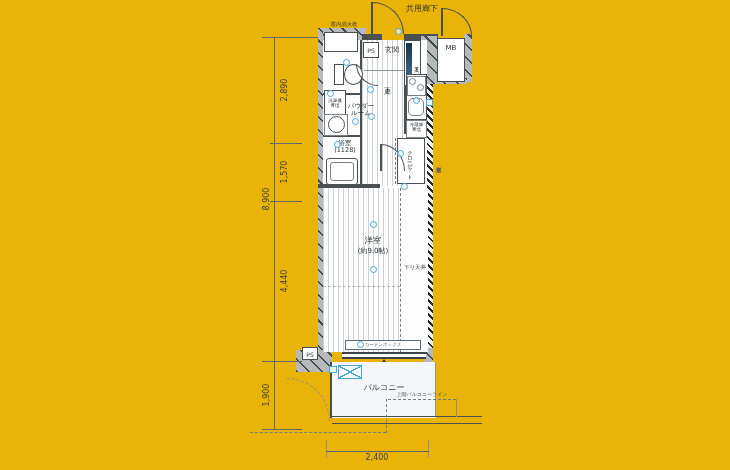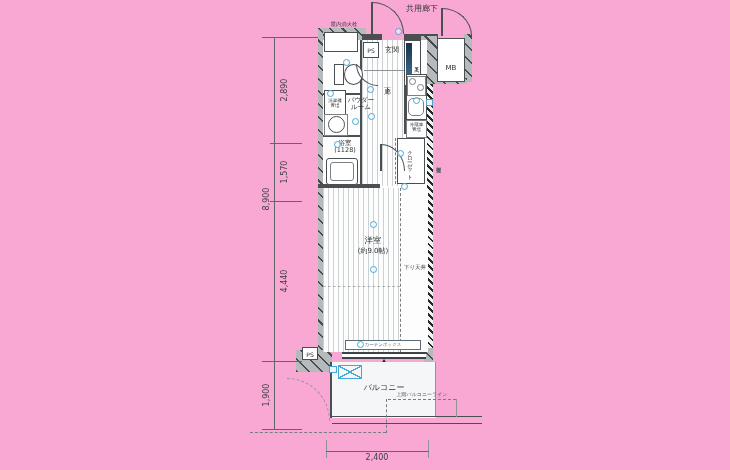--- a/index.html
+++ b/index.html
@@ -1,16 +1,16 @@
 <!DOCTYPE html>
 <html><head>
 <meta charset="utf-8">
 <style>
   html,body{margin:0;padding:0}
-  #plan{position:relative;width:730px;height:470px;background:#f9a8d4;overflow:hidden;
+  #plan{position:relative;width:730px;height:470px;background:#eab308;overflow:hidden;
         font-family:"DejaVu Sans",sans-serif;color:#2b3033}
   .abs{position:absolute}
   .wallg{background:#b6babd;background-image:repeating-linear-gradient(45deg,rgba(50,55,58,.85) 0 1.5px,transparent 1.5px 9px)}
   .walld{background:#4a4f52}
   .hatchwall{background:repeating-linear-gradient(45deg,#24272a 0 2px,#f1f2f2 2px 5px)}
   .room{background:#fff;border:1px solid #4a4f52;box-sizing:border-box}
   .thin{background:#8e9396}
   .lbl{font-size:7px;line-height:1.15;white-space:nowrap;text-align:center}
   .tiny{font-size:4.5px}
   .s5{font-size:5px}.s55{font-size:5.5px}.s6{font-size:6px}.s65{font-size:6.5px}.s8{font-size:8px}.s85{font-size:8.5px}
@@ -73,32 +73,32 @@
 
   <div class="abs room lbl s6" style="left:363px;top:42px;width:16px;height:16px;line-height:16px"><span>PS</span></div>
 
   <div class="abs lbl" style="left:380px;top:46px;width:24px">玄関</div>
 
   <div class="abs room" style="left:404px;top:40px;width:17px;height:46px"></div>
   <div class="abs" style="left:406px;top:43px;width:6px;height:36px;background:linear-gradient(170deg,#17324a,#3f6d94)"></div>
   <div class="abs lbl s5 vert" style="left:413px;top:46px;height:34px">下足入</div>
 
   <div class="abs room" style="left:437px;top:38px;width:28px;height:44px"></div>
-  <div class="abs lbl" style="left:439px;top:64px;width:24px">MB</div>
+  <div class="abs lbl" style="left:439px;top:44px;width:24px">MB</div>
 
   <div class="abs room" style="left:334px;top:64px;width:10px;height:21px"></div>
   <div class="abs room" style="left:344px;top:64px;width:19px;height:21px;border-radius:50%"></div>
   <div class="abs arc-bl" style="left:356px;top:64px;width:22px;height:22px"></div>
 
   <div class="abs room" style="left:324px;top:90px;width:22px;height:30px"></div>
   <div class="abs lbl tiny" style="left:324px;top:98px;width:22px">
     <span>洗濯機</span><br>
     <span>置場</span>
   </div>
-  <div class="abs lbl s65" style="left:345px;top:97px;width:32px">
+  <div class="abs lbl s65" style="left:345px;top:103px;width:32px">
     <span>パウダー</span><br>
     <span>ルーム</span>
   </div>
   <div class="abs room" style="left:324px;top:114px;width:24px;height:22px;border-color:#7a8084"></div>
   <div class="abs room" style="left:328px;top:116px;width:17px;height:17px;border-radius:50%"></div>
 
   <div class="abs lbl s65" style="left:330px;top:140px;width:30px">
     <span>浴室</span><br>
     <span>(1128)</span>
   </div>

